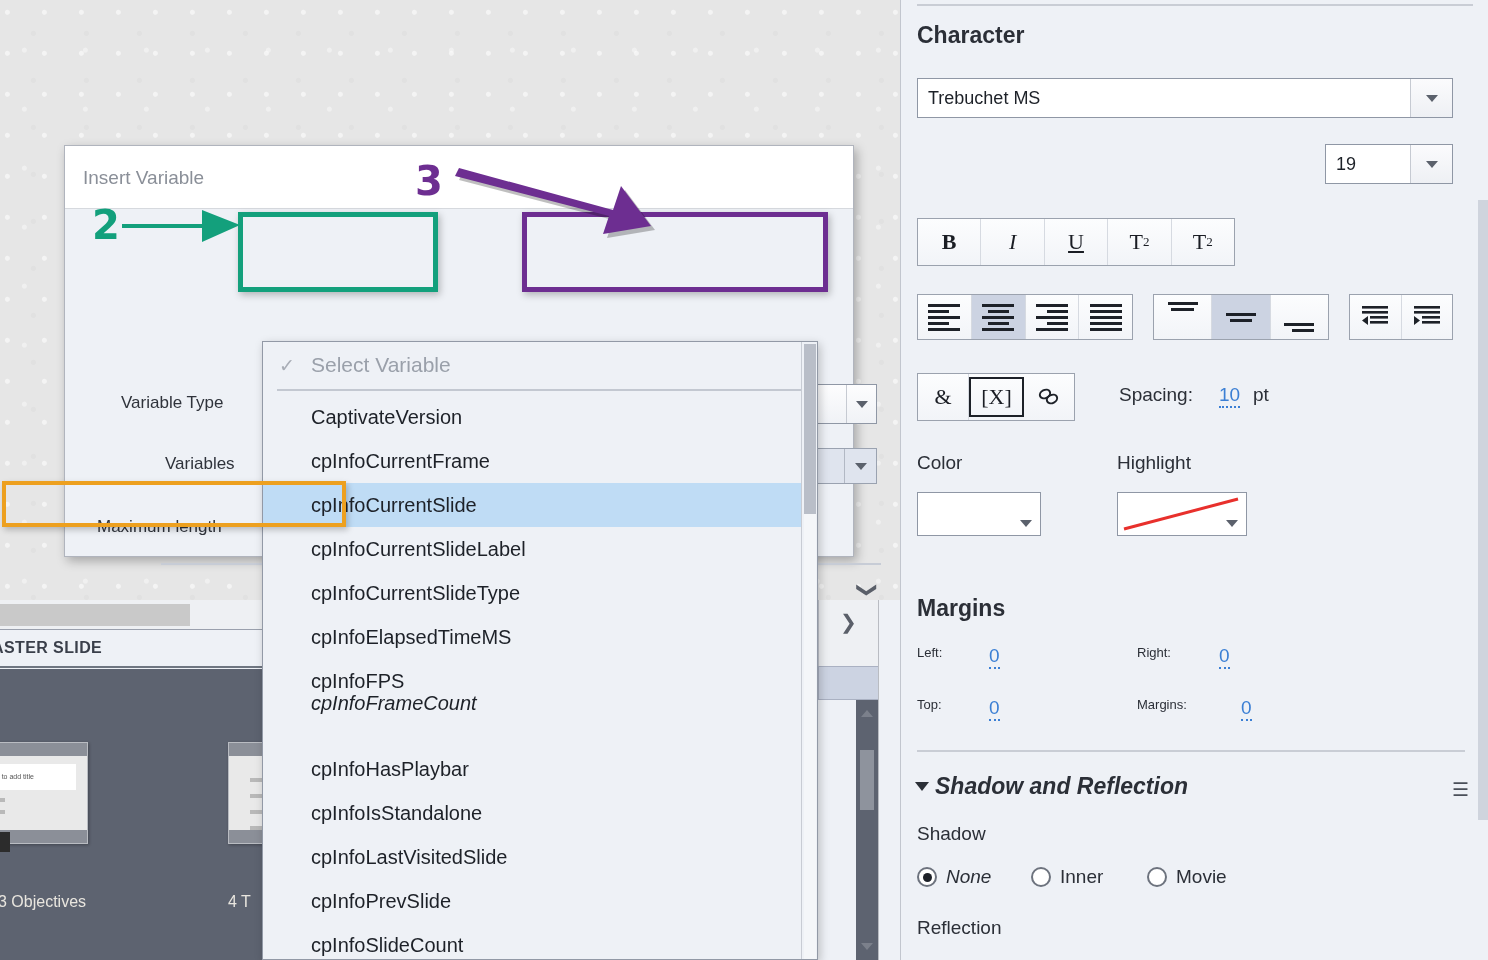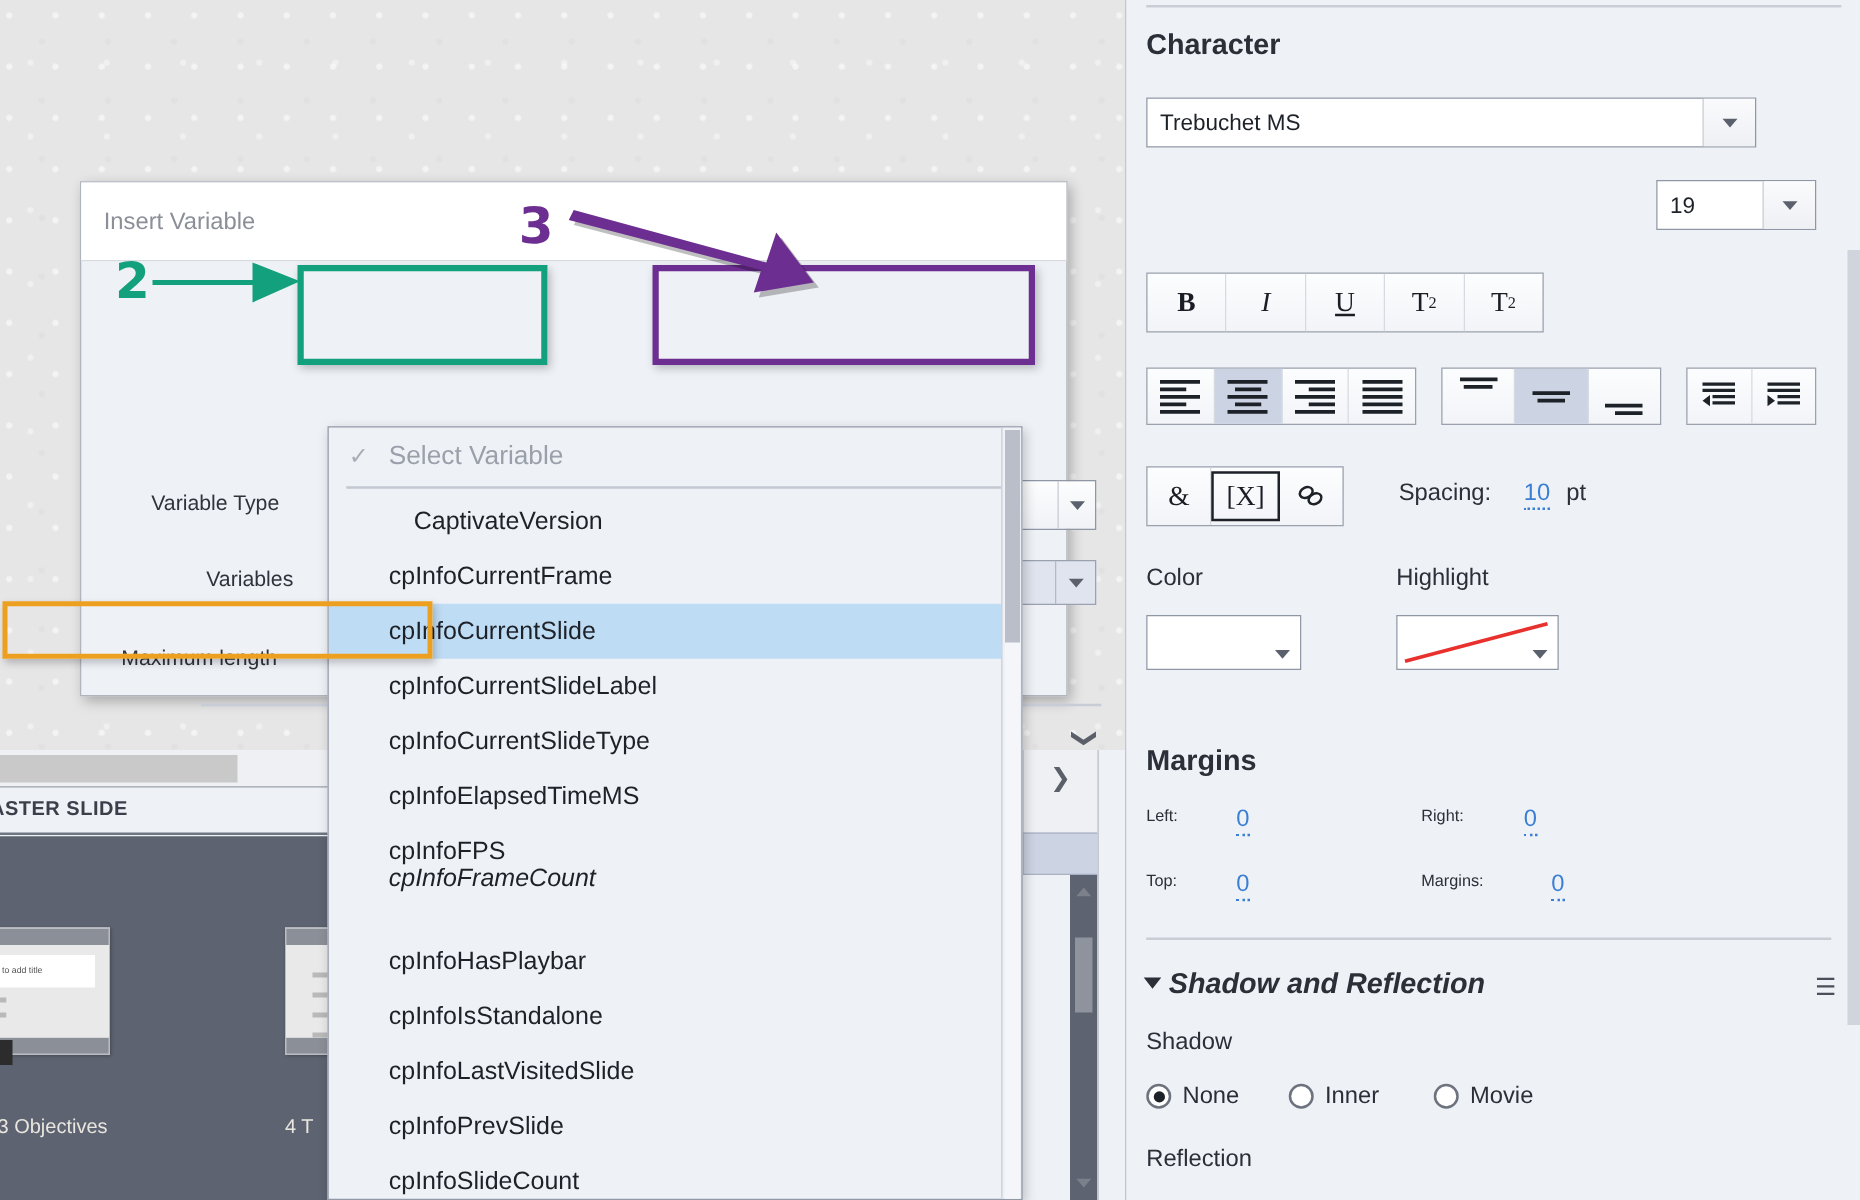--- a/index.html
+++ b/index.html
@@ -195,21 +195,21 @@
   #shadow-menu-icon{ position:absolute; right:20px; top:778px; font-size:19px; color:#4a4f59; letter-spacing:-1px; }
 
   .field-box{
     position:absolute; background:#fff; border:1px solid #8f97a5;
     display:flex; align-items:center;
   }
   .field-box .val{ flex:1; padding-left:10px; font-size:18px; color:#1d2128; }
   .field-box .arrow-box{ width:42px; height:100%; background:linear-gradient(#fbfbfd,#eef0f4);
     border-left:1px solid #c6cad2; display:flex; align-items:center; justify-content:center; }
 
-  #field-font-family{ left:16px; top:78px; width:488px; height:40px; }
+  #field-font-family{ left:16px; top:78px; width:536px; height:40px; }
   #field-font-style{ left:16px; top:144px; width:380px; height:40px; }
   #field-font-size{ left:424px; top:144px; width:128px; height:40px; }
 
   .btn-group{
     position:absolute; background:linear-gradient(#fcfdfe,#f2f4f8);
     border:1px solid #9ba2ae; display:flex;
   }
   .btn-group .gbtn{
     flex:1; display:flex; align-items:center; justify-content:center;
     border-right:1px solid #d6dae1; font-family:"Liberation Serif", serif;
@@ -248,21 +248,21 @@
 
   #margins-divider{ position:absolute; left:16px; top:750px; width:548px; height:2px; background:#c9cdd5; }
   #label-shadow{ position:absolute; left:16px; top:823px; font-size:19px; color:#2b2f37; }
   #label-reflection{ position:absolute; left:16px; top:917px; font-size:19px; color:#2b2f37; }
 
   .radio-row{ position:absolute; top:866px; display:flex; align-items:center; gap:9px; }
   .radio{ width:20px;height:20px;border-radius:50%;border:2px solid #6d737e; background:#fff;
     display:flex;align-items:center;justify-content:center; }
   .radio.on::after{ content:""; width:9px;height:9px;border-radius:50%;background:#1d2128; }
   .radio-label{ font-size:19px; color:#2b2f37; }
-  #radio-none{ left:16px; }  #radio-inner{ left:130px; } #radio-outer{ left:246px; }
+  #radio-none{ left:16px;font-style:italic; }  #radio-inner{ left:130px; } #radio-outer{ left:246px; }
 
   #panel-scrollbar{ position:absolute; right:0; top:200px; width:10px; height:620px; background:#cfd4dd; }
 </style>
 </head>
 <body>
 
 <div id="app-canvas"></div>
 
 <div id="filmstrip-region">
   <div id="toolbar-strip">
@@ -346,21 +346,21 @@
   <div id="btn-variables">V</div>
 </div>
 
 <div id="variables-dropdown">
   <div id="dropdown-header">
     <div id="dropdown-check">✓</div>
     <div id="dropdown-header-label">Select Variable</div>
   </div>
   <div id="dropdown-sep"></div>
   <div id="dd-items">
-      <div class="dd-item" style="top: 53px; margin-left: 20px;">CaptivateVersion</div>
+      <div class="dd-item" style="top: 53px;">CaptivateVersion</div>
       <div class="dd-item" style="top: 97px;">cpInfoCurrentFrame</div>
       <div class="dd-item selected" style="top: 141px;">cpInfoCurrentSlide</div>
       <div class="dd-item" style="top: 185px;">cpInfoCurrentSlideLabel</div>
       <div class="dd-item" style="top: 229px;">cpInfoCurrentSlideType</div>
       <div class="dd-item" style="top: 273px;">cpInfoElapsedTimeMS</div>
       <div class="dd-item" style="top: 317px;">cpInfoFPS</div>
       <div class="dd-item" style="top: 339px; font-style: italic;">cpInfoFrameCount</div>
       <div class="dd-item" style="top: 405px;">cpInfoHasPlaybar</div>
       <div class="dd-item" style="top: 449px;">cpInfoIsStandalone</div>
       <div class="dd-item" style="top: 493px;">cpInfoLastVisitedSlide</div>

